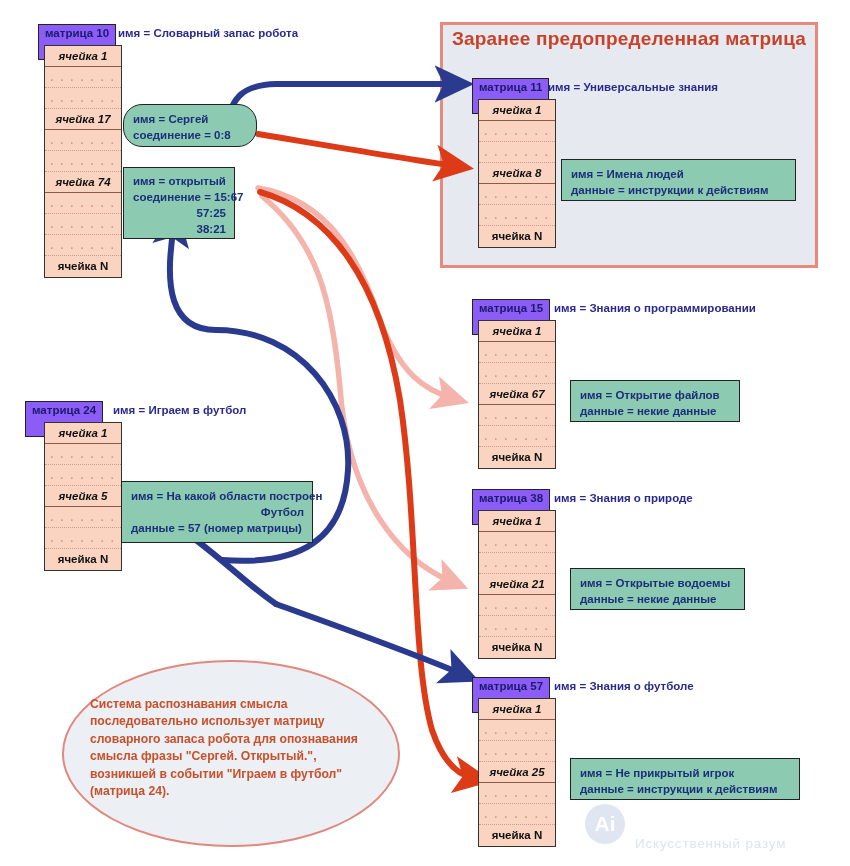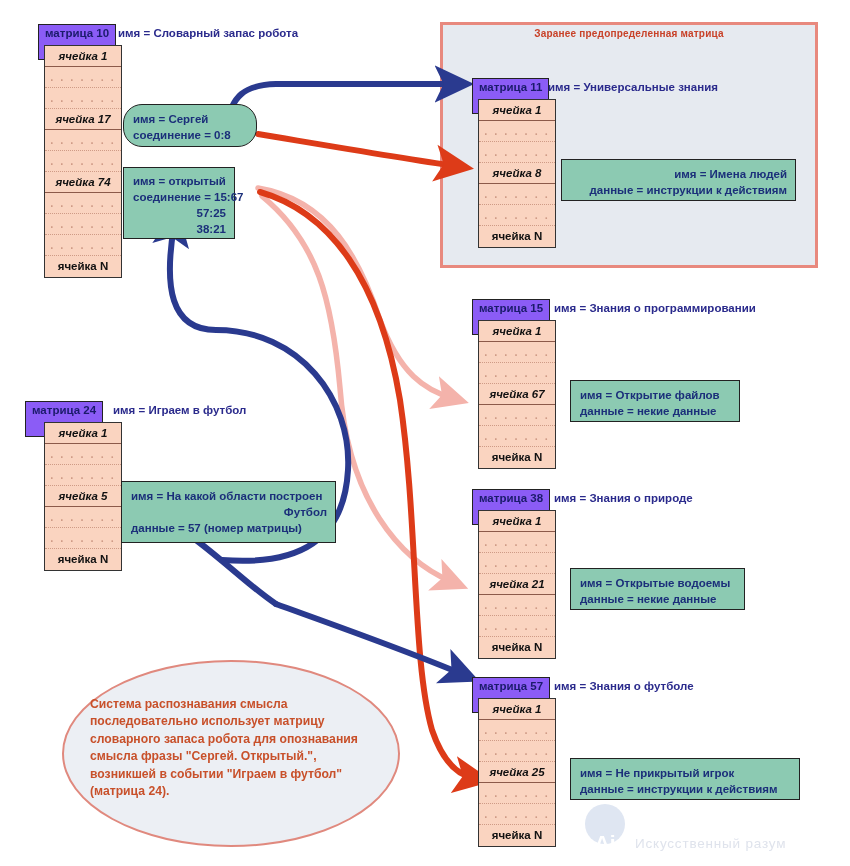--- a/index.html
+++ b/index.html
@@ -11,21 +11,21 @@
   }
   .stage{position:absolute;left:0;top:0;width:850px;height:866px;}
 
   
   .panel{
     position:absolute;left:440px;top:22px;width:378px;height:246px;
     background:#e6eaf0;border:3px solid #e8897e;box-sizing:border-box;
   }
   .panel-title{
     position:absolute;left:440px;top:28px;width:378px;text-align:center;
-    color:#c84128;font-size:10px;font-weight:bold;letter-spacing:0.2px;
+    color:#c84128;font-size:19px;font-weight:bold;letter-spacing:0.2px;
   }
 
   
   .matrix{position:absolute;}
   .mlabel{
     position:absolute;left:0;top:0;
     background:#8b5cf6;border:1.5px solid #222;box-sizing:border-box;
     color:#1b1b6b;font-size:11.5px;font-weight:bold;
     padding:2px 6px 19px 6px;white-space:nowrap;line-height:13px;
   }
@@ -72,21 +72,21 @@
   }
 
   
   .wm{position:absolute;left:585px;top:800px;width:260px;height:60px;}
   .wm-badge{
     position:absolute;left:0;top:4px;width:40px;height:40px;border-radius:50%;
     background:#dfe6f2;
   }
   .wm-badge span{
     display:block;width:40px;height:40px;line-height:40px;text-align:center;
-    color:#fff;font-size:21px;font-weight:bold;font-family:"Liberation Sans",sans-serif;margin-top:19px;
+    color:#fff;font-size:21px;font-weight:bold;font-family:"Liberation Sans",sans-serif;
   }
   .wm-main{
     position:absolute;left:48px;top:0px;color:#dde3ef;
     font-size:30px;letter-spacing:0.5px;font-family:"Liberation Sans",sans-serif;
   }
   .wm-sub{
     position:absolute;left:50px;top:36px;color:#dfe3ec;
     font-size:13.5px;letter-spacing:0.8px;
   }
 
@@ -182,21 +182,21 @@
       <div class="cell hdr">ячейка 1</div>
       <div class="cell dots">. . . . . . .</div>
       <div class="cell dots">. . . . . . .</div>
       <div class="cell hdr">ячейка 8</div>
       <div class="cell dots">. . . . . . .</div>
       <div class="cell dots">. . . . . . .</div>
       <div class="cell last">ячейка N</div>
     </div>
   </div>
 
-  <div class="infobox" style="left:561px;top:159px;width:235px;height:42px;text-align:right;">
+  <div class="infobox" style="left:561px;top:159px;width:235px;height:42px;">
     <div class="ln">имя = Имена людей</div>
     <div class="ln">данные = инструкции к действиям</div>
   </div>
 
   <div class="matrix" style="left:472px;top:299px;">
     <div class="mlabel">матрица 15</div>
     <div class="mname" style="left:82px;top:3px;">имя = Знания о программировании</div>
     <div class="cells" style="left:6px;top:21px;width:78px;">
       <div class="cell hdr">ячейка 1</div>
       <div class="cell dots">. . . . . . .</div>
@@ -258,21 +258,21 @@
       <div class="cell hdr">ячейка 1</div>
       <div class="cell dots">. . . . . . .</div>
       <div class="cell dots">. . . . . . .</div>
       <div class="cell hdr">ячейка 5</div>
       <div class="cell dots">. . . . . . .</div>
       <div class="cell dots">. . . . . . .</div>
       <div class="cell last">ячейка N</div>
     </div>
   </div>
 
-  <div class="infobox" style="left:121px;top:481px;width:215px;height:62px;">
+  <div class="infobox" style="left:121px;top:481px;width:192px;height:62px;">
     <div class="ln">имя = На какой области построен</div>
     <div class="ln right">Футбол</div>
     <div class="ln gap">данные = 57 (номер матрицы)</div>
   </div>
 
   <div class="ellipse"></div>
   <div class="ellipse-text">Система распознавания смысла последовательно использует матрицу словарного запаса робота для опознавания смысла фразы "Сергей. Открытый.", возникшей в событии "Играем в футбол" (матрица 24).</div>
 
   <div class="wm">
     <div class="wm-badge">

